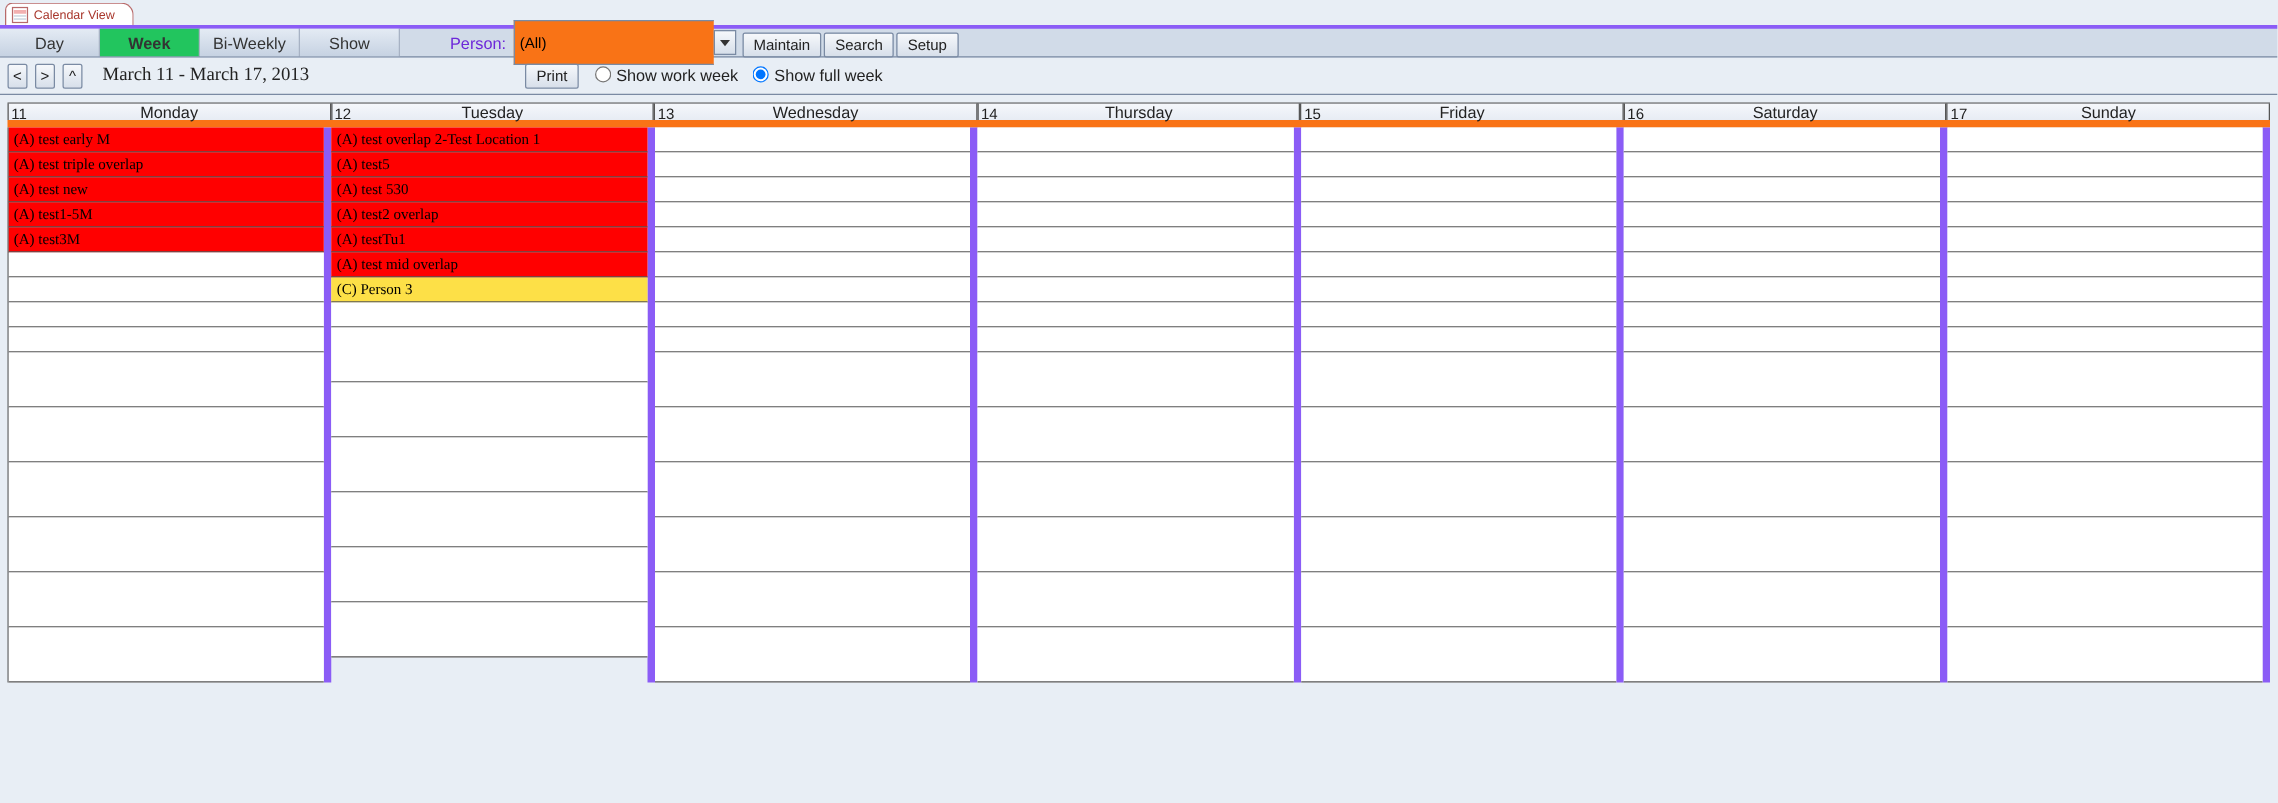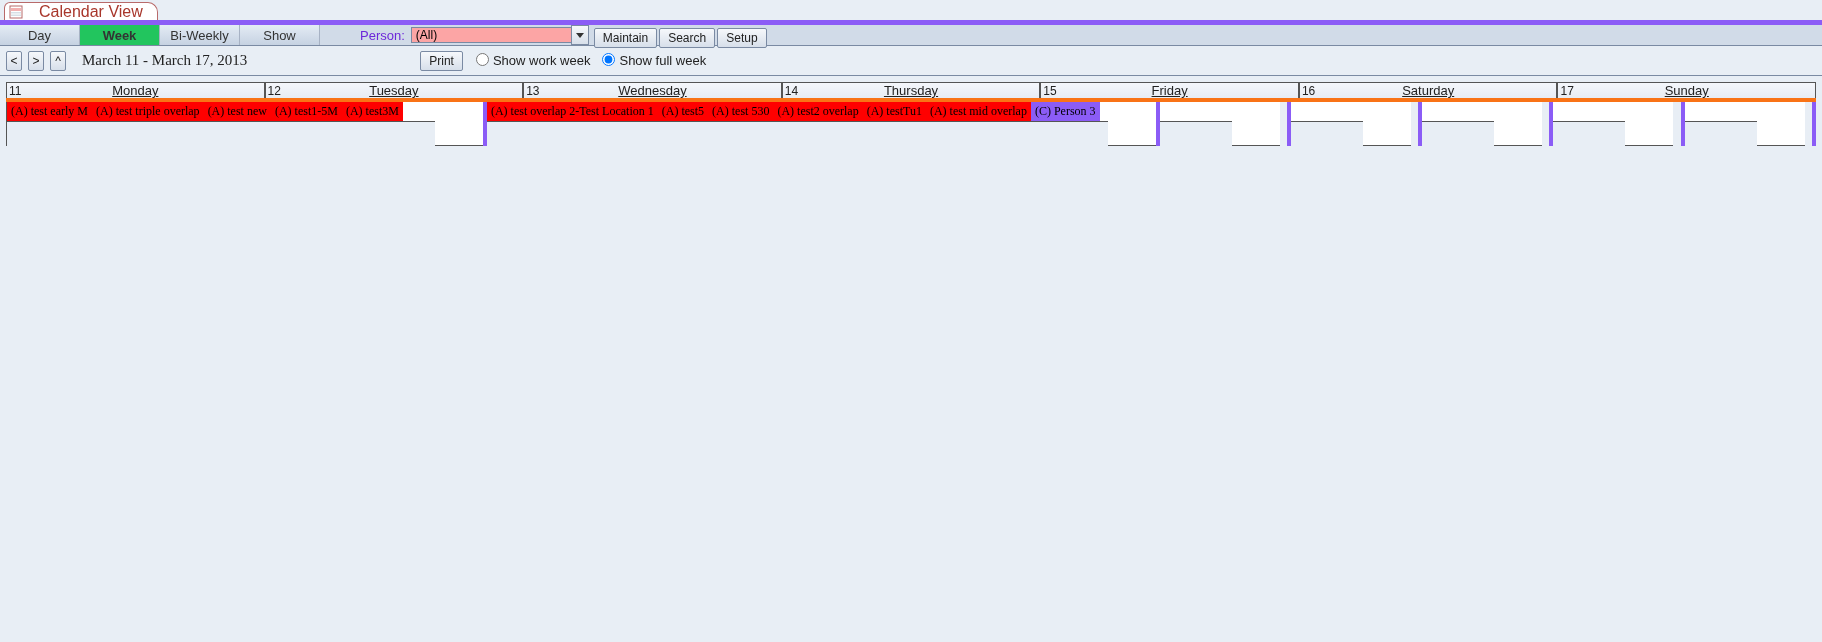--- a/index.html
+++ b/index.html
@@ -2,48 +2,48 @@
 <html><head>
 <meta charset="utf-8">
 <style>
   * { box-sizing: border-box; }
   html,body { margin:0; padding:0; font-family: "Segoe UI", Tahoma, Arial, sans-serif; font-size:12px; background:#e8eef5; }
   .app { width:1822px; height:642px; background:#e8eef5; position:relative; padding:0; color:#222; }
 
   
   .tab-strip { height:20px; padding-left:4px; display:flex; align-items:flex-end; }
   .tab {
-    display:inline-flex; align-items:center; gap:16px;
+    display:inline-flex; align-items:center; gap:4px;
     background:#fff; border:1px solid #b86a6a; border-bottom:none;
     border-top-left-radius:6px; border-top-right-radius:10px;
-    padding:1px 14px 0 4px; height:18px; font-size:16px; color:#a8362b;
+    padding:1px 14px 0 4px; height:18px; font-size:10px; color:#a8362b;
   }
   .tab-icon { width:14px; height:14px; display:inline-block; }
   .tab-icon svg { width:14px; height:14px; display:block; }
 
   
   .toolbar {
     height:26px; background:#d1dbe8;
-    border-top:5px solid #8b5cf6; border-bottom:1px solid #7a8aa3;
+    border-top:3px solid #8b5cf6; border-bottom:1px solid #7a8aa3;
     display:flex; align-items:stretch; font-size:13px;
   }
   .view-btn {
     width:80px; display:flex; align-items:center; justify-content:center;
     border-right:1px solid #a7b2c4; color:#333; cursor:pointer;
     background:linear-gradient(#e4ebf4,#c6d2e2);
   }
   .view-btn.active { background:#22c55e; font-weight:bold; }
   .toolbar-gap { width:30px; }
   .person-label { display:flex; align-items:center; padding:0 4px 0 10px; color:#6d28d9; font-size:13px; }
   .person-select {
     display:flex; align-items:center; margin:3px 4px 3px 2px;
   }
   .person-select input {
-    width:160px; height:16px; border:1px solid #7a8aa3; border-right:none;
-    padding:0 4px; font-size:12px; background:#fca5a5;
+    width:160px; height:36px; border:1px solid #7a8aa3; border-right:none;
+    padding:0 4px; font-size:12px; background:#f97316;
   }
   .person-select .dd {
     width:18px; height:20px; border:1px solid #7a8aa3;
     background:linear-gradient(#f6f8fb,#d7dfea);
     display:flex; align-items:center; justify-content:center; cursor:pointer;
   }
   .tbar-button {
     margin:3px 1px; padding:0 8px; height:20px;
     border:1px solid #7a8aa3; background:linear-gradient(#f6f8fb,#d7dfea);
     display:flex; align-items:center; cursor:pointer; font-size:12px; border-radius:2px;
@@ -56,42 +56,42 @@
     background:linear-gradient(#f6f8fb,#d7dfea);
     display:flex; align-items:center; justify-content:center; cursor:pointer; font-size:12px; color:#222; border-radius:2px;
   }
   .date-range { font-weight:normal; font-size:15px; font-family: "Times New Roman", serif; margin-left:10px; }
   .sub-spacer { width:160px; }
   .radio-wrap { display:flex; align-items:flex-start; gap:4px; margin-left:6px; font-size:13px; }
   .radio-wrap input { margin:0; }
 
   
   .cal { margin:6px 6px 0 6px; }
-  .cal-header-row { display:flex; height:20px; border-top:1px solid #555; border-bottom:4px solid #f97316;text-decoration:underline; }
+  .cal-header-row { display:flex; height:20px; border-top:1px solid #555; border-bottom:6px solid #f97316; }
   .day-head {
     flex:1 1 0; border-left:1px solid #555; border-right:1px solid #555;
     display:flex; align-items:center; position:relative; font-size:13px;
     background:linear-gradient(#f5f7fb,#e7ecf4);
   }
   .day-head .dnum { position:absolute; left:2px; top:1px; font-size:12px; }
   .day-head .dname { margin:0 auto;text-align:center; }
 
   .cal-body { display:flex; border-left:1px solid #555; }
-  .day-col { flex:1 1 0; border-right:4px solid #8b5cf6; display:flex; flex-direction:row; }
+  .day-col { flex:1 1 0; border-right:6px solid #8b5cf6; display:flex; flex-direction:column; }
   .slot {
     height:20px; border-bottom:1px solid #555;
     font-size:12px; white-space:nowrap; overflow:hidden; text-overflow:ellipsis;
     display:flex; align-items:center; padding:0 4px;
     background:#fff; font-family:"Times New Roman", serif;
   }
   .slot.empty { cursor:default; }
   .slot.event { cursor:pointer; }
   .slot.tall { height:44px; border-bottom:1px solid #555; }
   .ev-red { background:#ff0000; color:#000; }
-  .ev-green { background:#8b5cf6; color:#000; }
+  .ev-green { background:#fde047; color:#000; }
 
   .today-top { border-top:2px solid #ff0000; margin-top:-1px; }
 
   
   .chev-down { width:0; height:0; border-left:4px solid transparent; border-right:4px solid transparent; border-top:5px solid #333; }
 </style>
 </head>
 <body>
 <div class="app">
 

